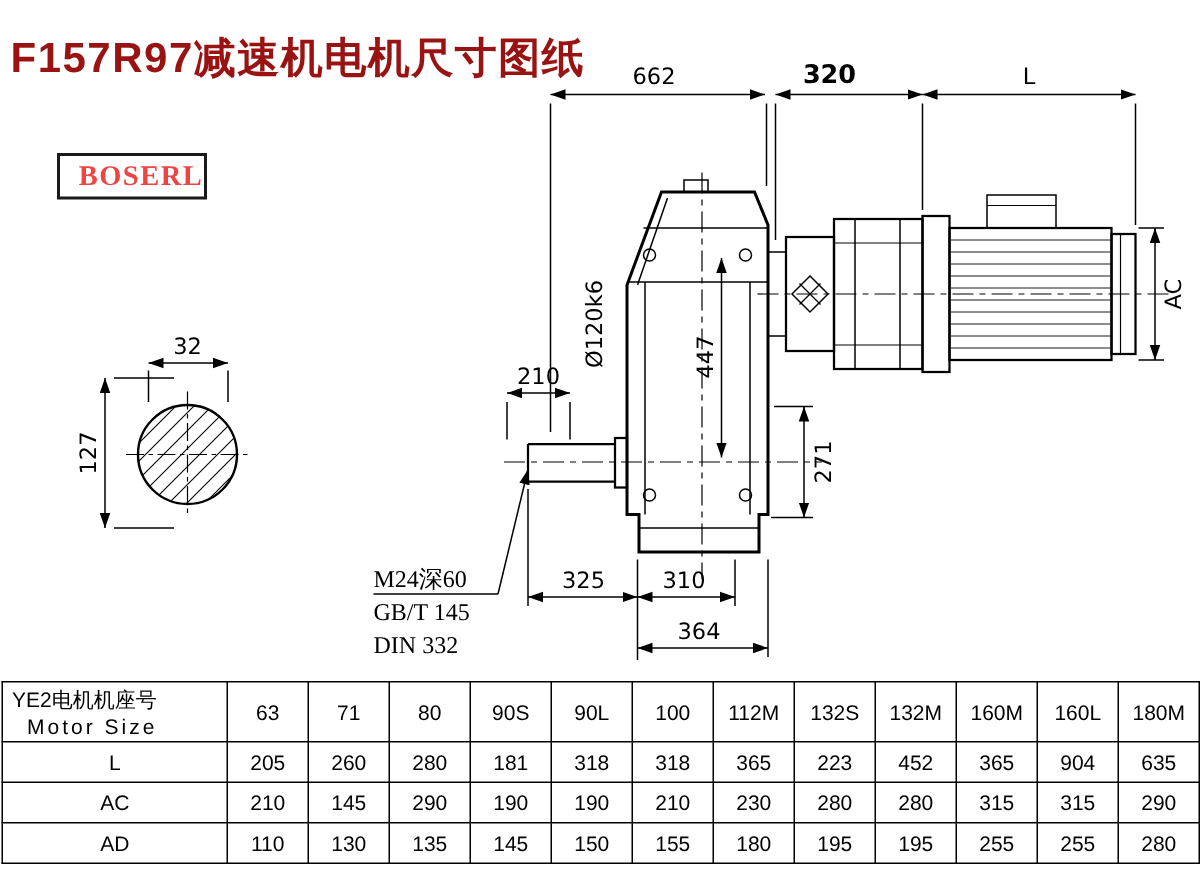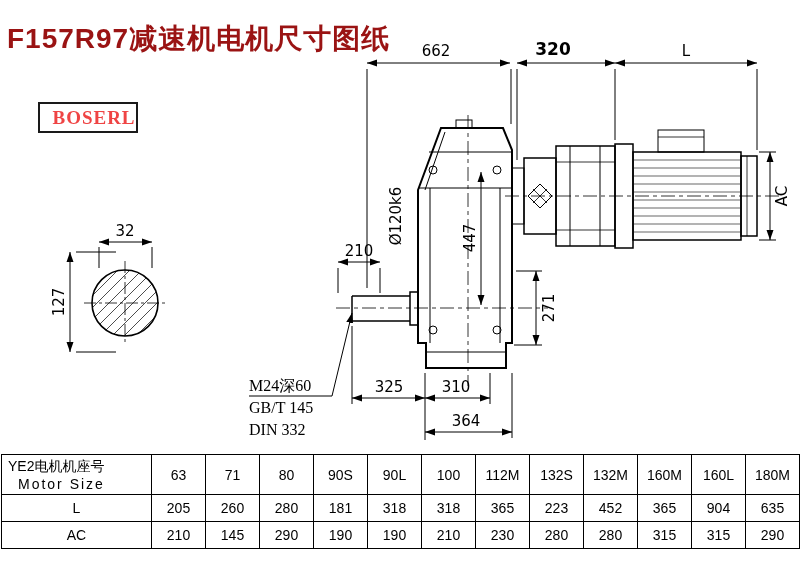--- a/index.html
+++ b/index.html
@@ -279,14 +279,29 @@
       <td>190</td>
       <td>190</td>
       <td>210</td>
       <td>230</td>
       <td>280</td>
       <td>280</td>
       <td>315</td>
       <td>315</td>
       <td>290</td>
     </tr>
+    <tr class="data-row">
+      <td>AD</td>
+      <td>110</td>
+      <td>130</td>
+      <td>135</td>
+      <td>145</td>
+      <td>150</td>
+      <td>155</td>
+      <td>180</td>
+      <td>195</td>
+      <td>195</td>
+      <td>255</td>
+      <td>255</td>
+      <td>280</td>
+    </tr>
   </tbody>
 </table>
 
 </body></html>

